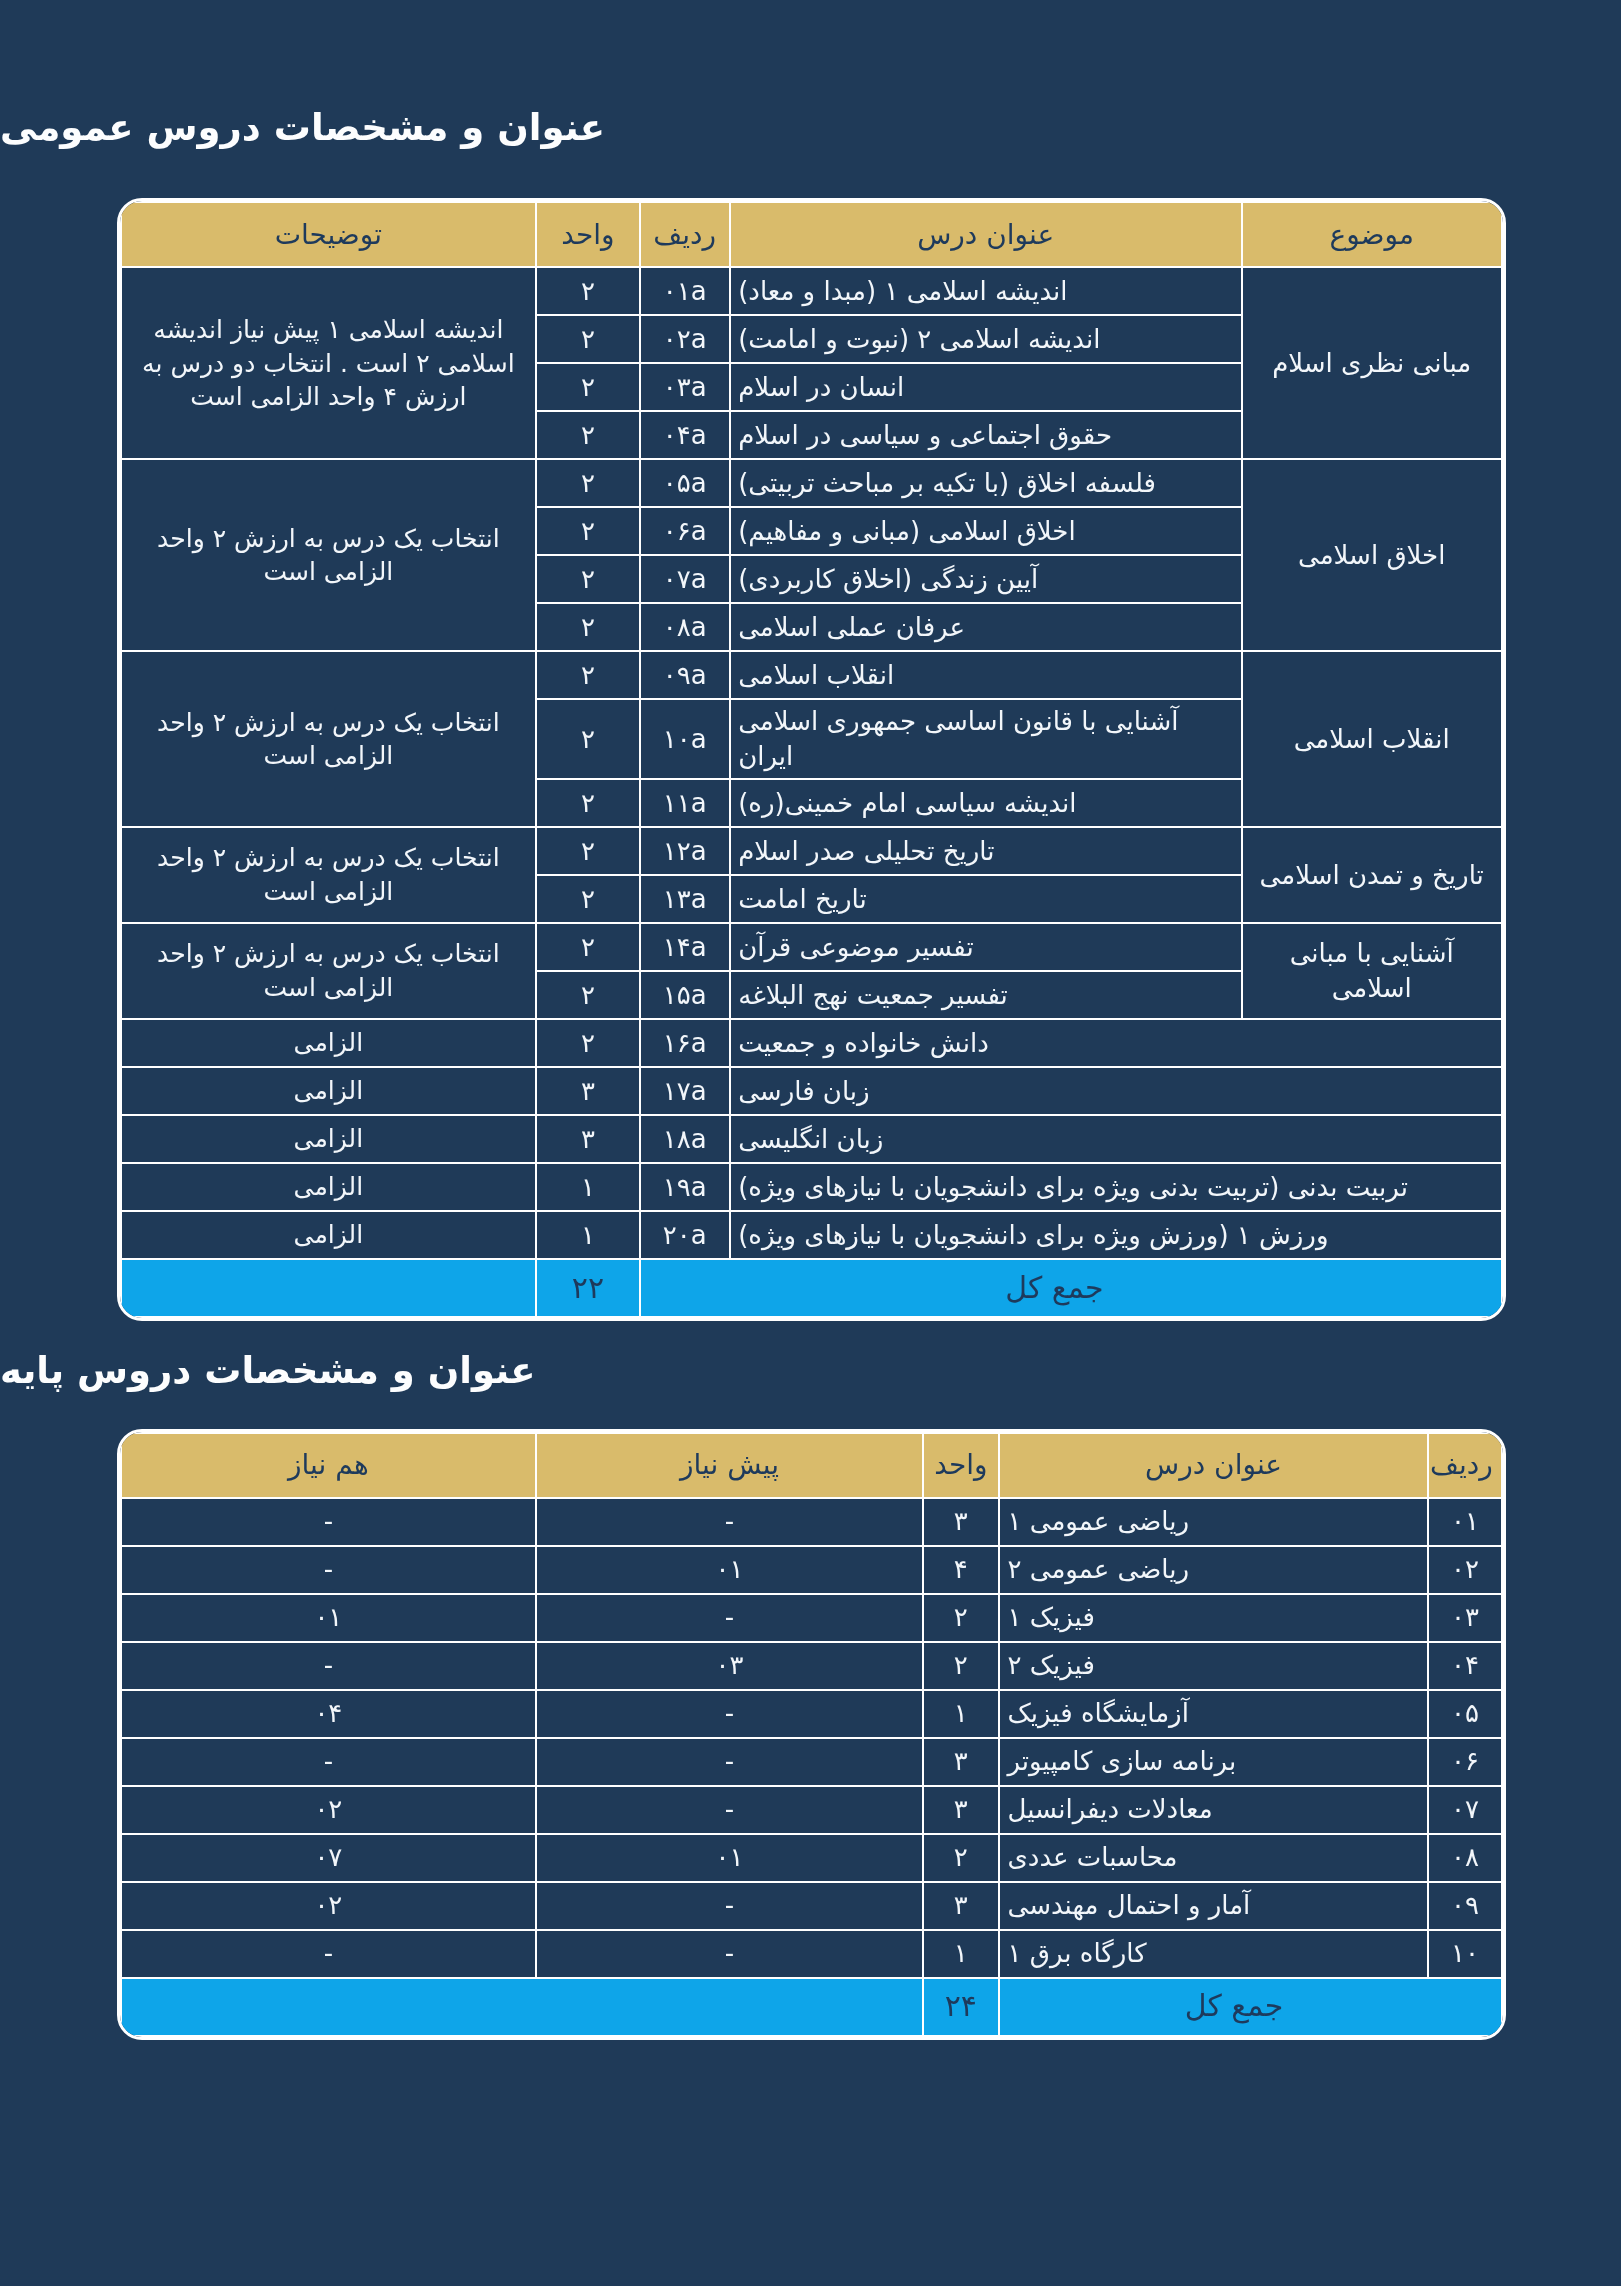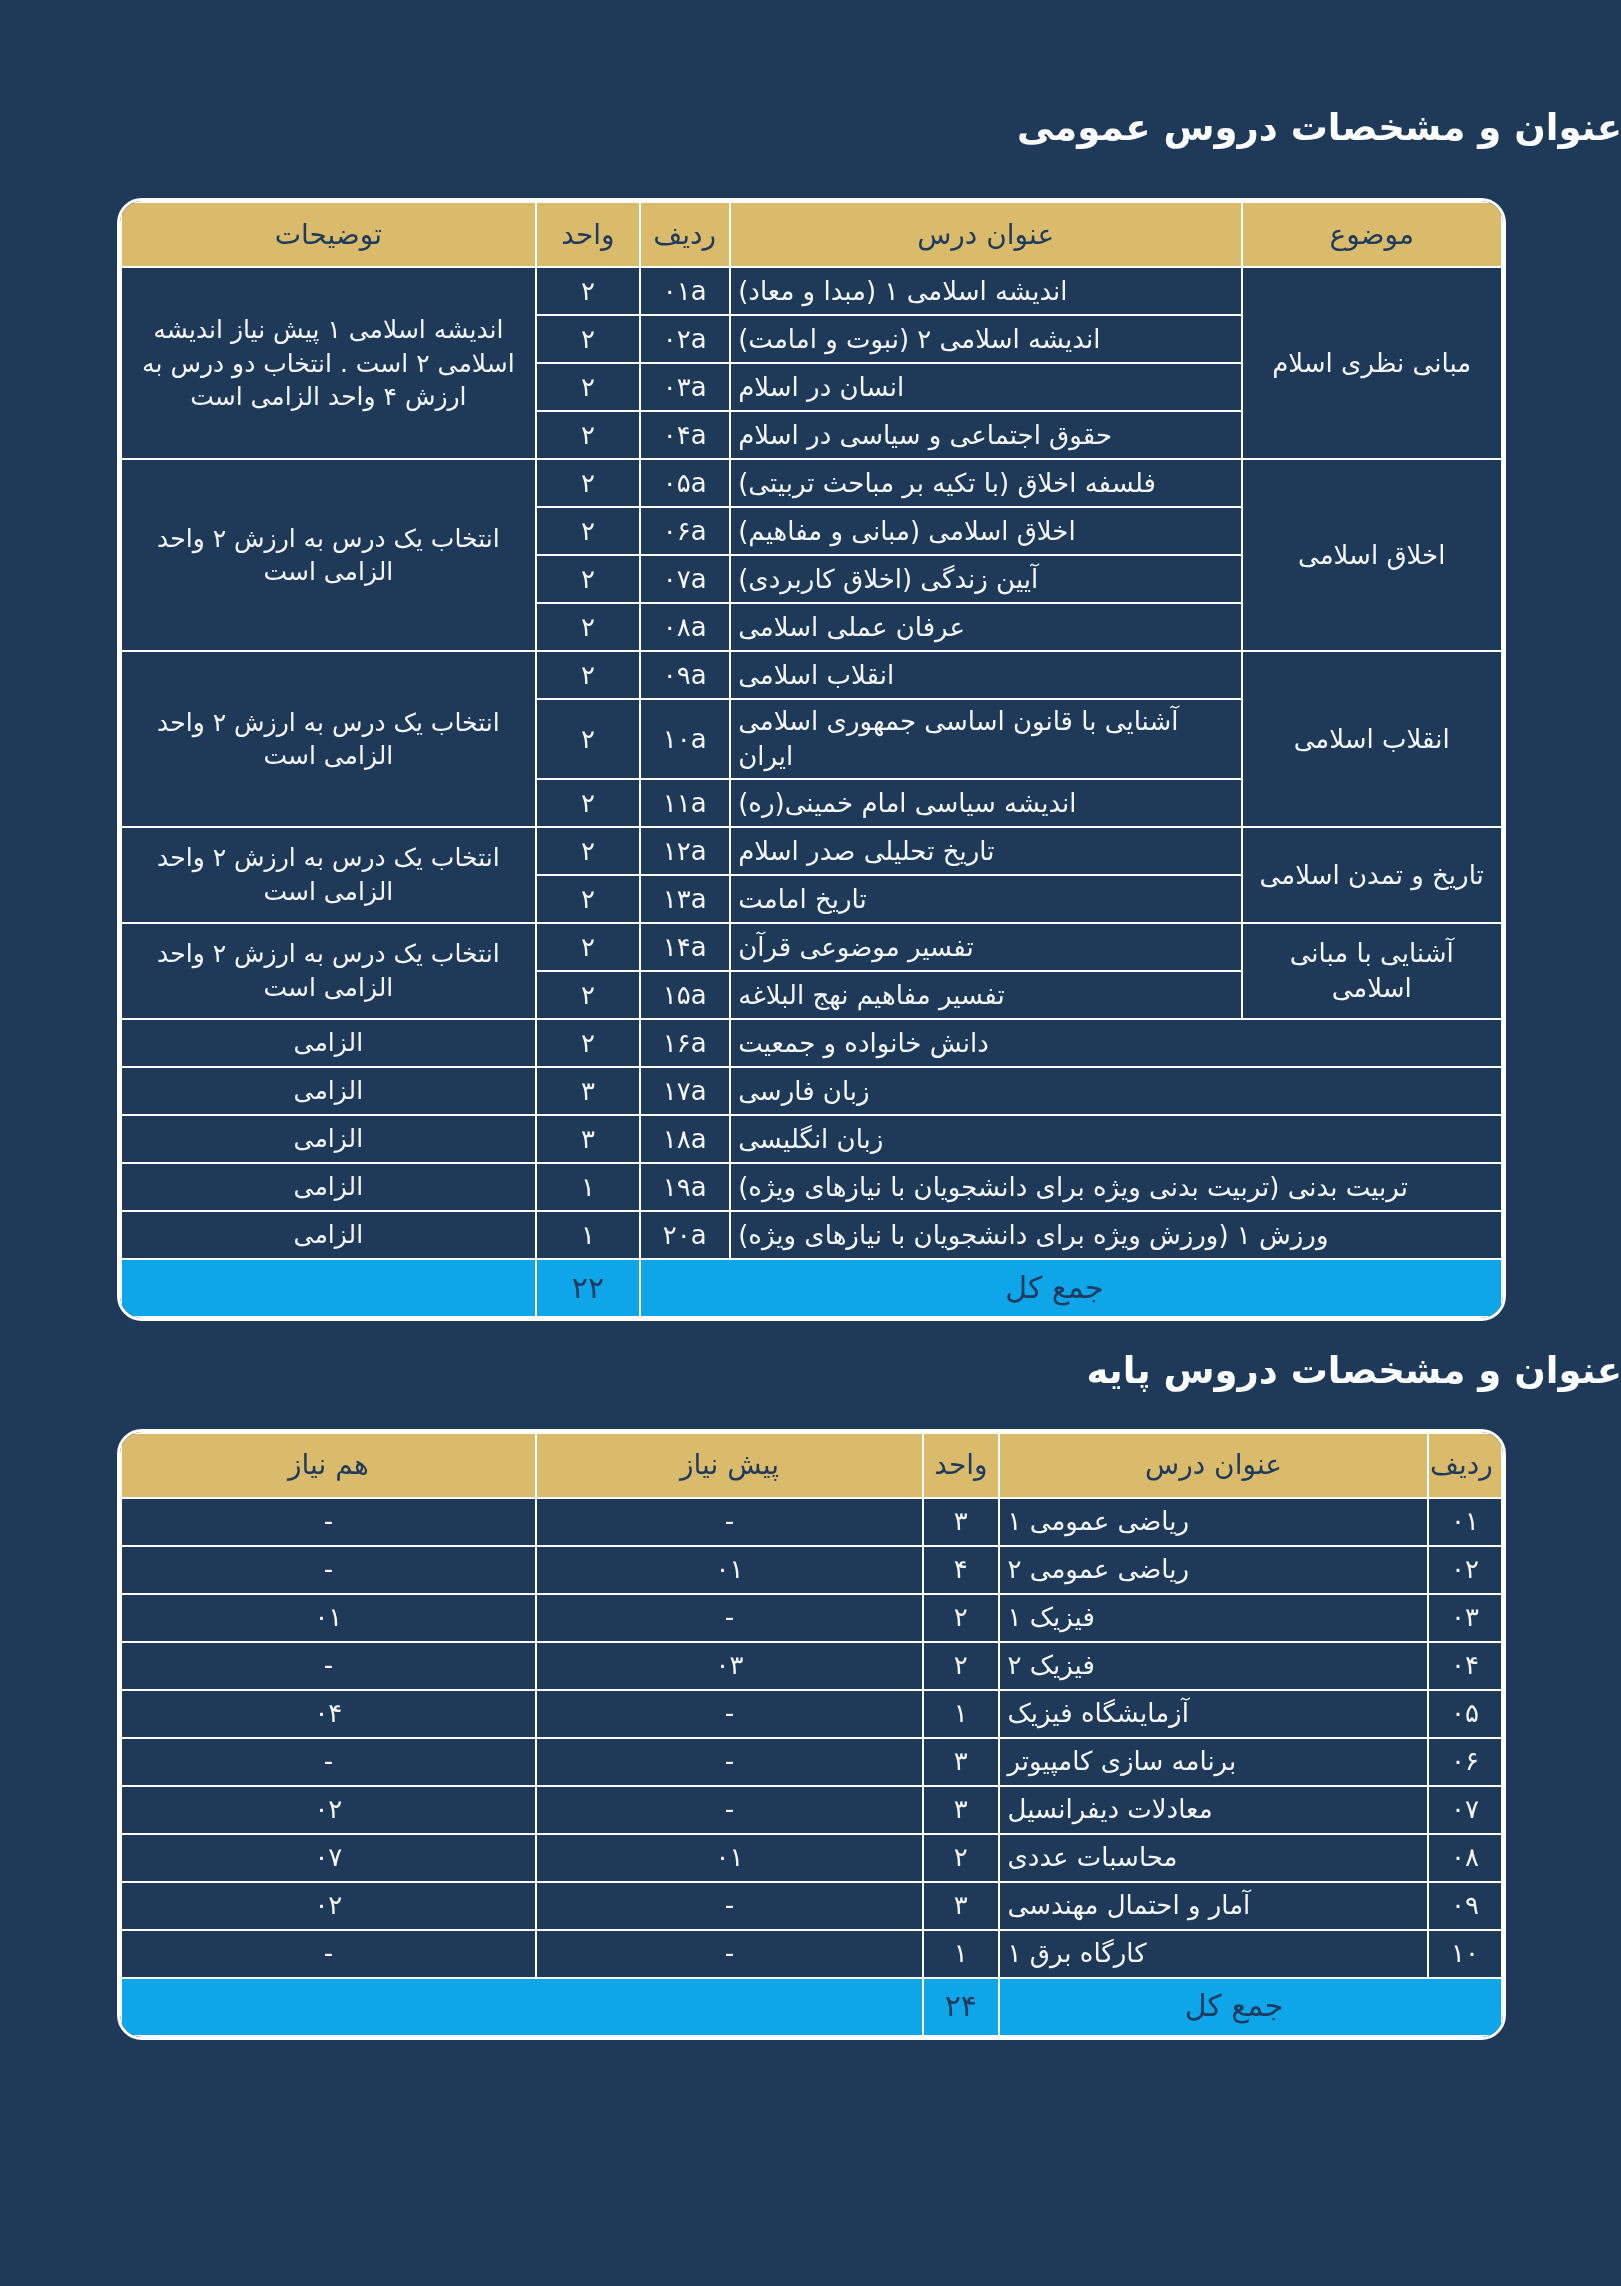--- a/index.html
+++ b/index.html
@@ -7,21 +7,21 @@
   body {
     width: 1622px;
     min-height: 2286px;
     margin: 0 auto;
     direction: rtl;
     font-family: "DejaVu Sans", "Liberation Sans", sans-serif;
     color: #F2F6FA;
   }
   .page { padding-top: 106px; }
   .doc-title {
-    text-align: right;
+    text-align: left;
     font-size: 37px;
     font-weight: 700;
     color: #FCFDFE;
     line-height: 1.2;
   }
   .title-basic { margin-top: 28px; }
   .table-wrap {
     width: 1389px;
     margin: 48px auto 0;
     border: 3.8px solid #FFFFFF;
@@ -172,21 +172,21 @@
         </tr>
 
         <tr>
           <td rowspan="2" class="subject-cell">آشنایی با مبانی اسلامی</td>
           <td class="course">تفسیر موضوعی قرآن</td>
           <td>۱۴a</td>
           <td>۲</td>
           <td rowspan="2" class="note-cell">انتخاب یک درس به ارزش ۲ واحد الزامی است</td>
         </tr>
         <tr>
-          <td class="course">تفسیر مفاهیم نهج البلاغه</td>
+          <td class="course">تفسیر جمعیت نهج البلاغه</td>
           <td>۱۵a</td>
           <td>۲</td>
         </tr>
 
         <tr>
           <td colspan="2" class="course">دانش خانواده و جمعیت</td>
           <td>۱۶a</td>
           <td>۲</td>
           <td class="note-cell">الزامی</td>
         </tr>

